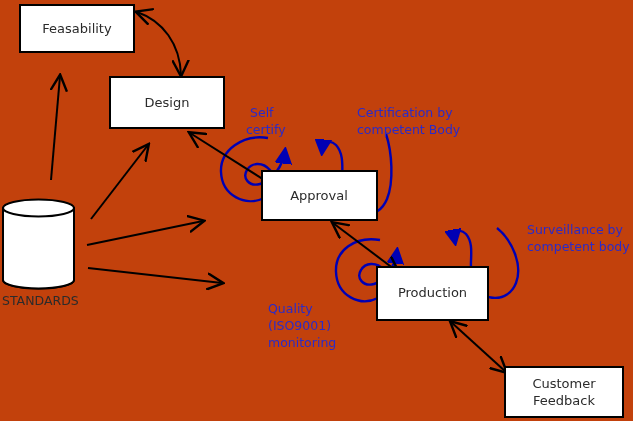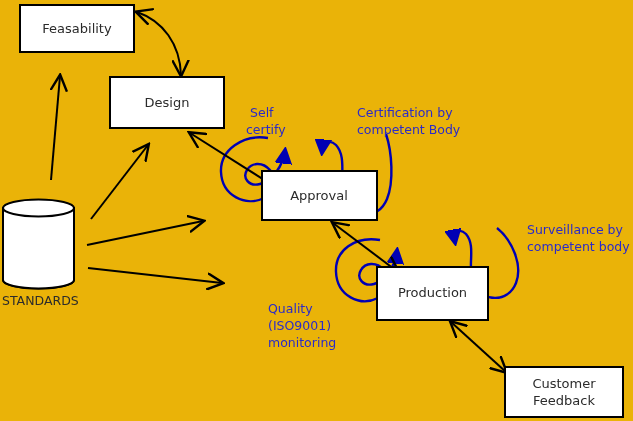--- a/index.html
+++ b/index.html
@@ -4,21 +4,21 @@
 <style>
   html, body {
     margin: 0;
     padding: 0;
     background: #ffffff;
   }
   #canvas {
     position: relative;
     width: 633px;
     height: 421px;
-    background: #eab308;
+    background: #c2410c;
     overflow: hidden;
     font-family: "DejaVu Sans", sans-serif;
   }
   svg#diagram {
     position: absolute;
     left: 0;
     top: 0;
     width: 633px;
     height: 421px;
   }

